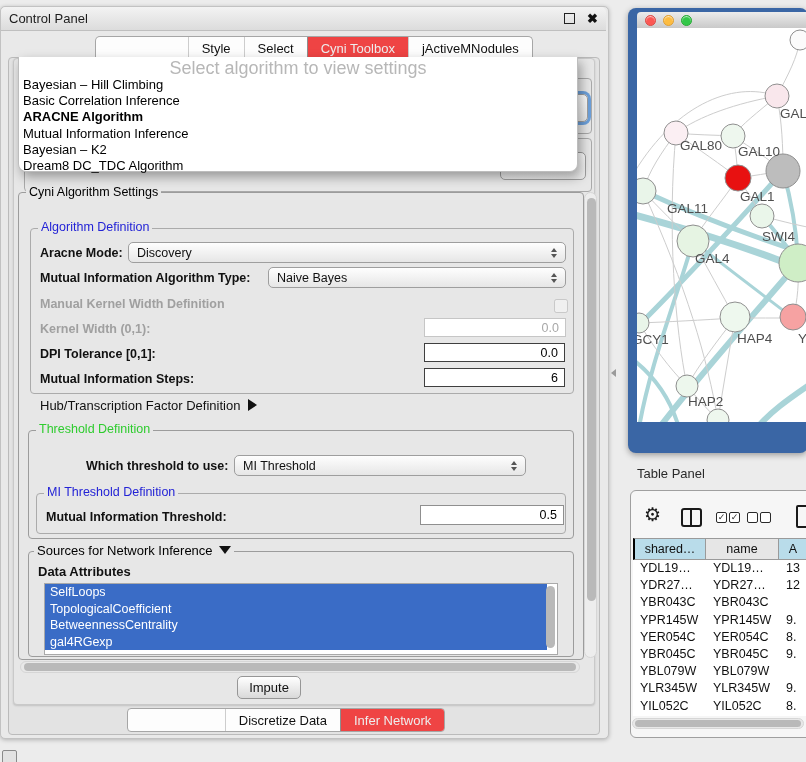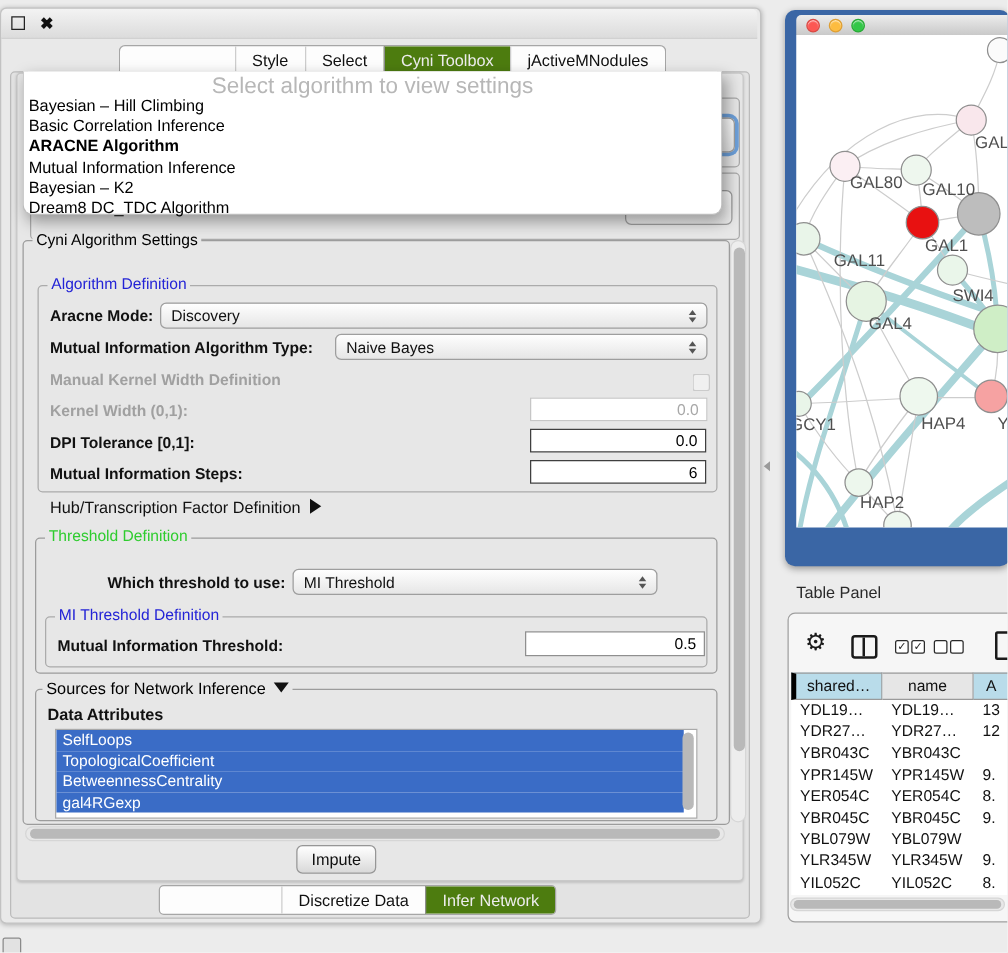--- a/index.html
+++ b/index.html
@@ -17,21 +17,21 @@
   .float-btn{width:9px;height:9px;border:1.6px solid #222;margin-right:12px;cursor:pointer;}
   .close-btn{font-size:13px;font-weight:bold;color:#111;cursor:pointer;line-height:10px;}
 
   
   .tabbar{display:inline-flex;background:#fdfdfd;border:1px solid #a6a6a6;overflow:hidden;
     font-size:13px;height:22px;align-items:stretch;}
   .tabbar.top{left:95px;top:36px;border-radius:5px 5px 0 0;border-bottom:none;}
   .tabbar.bottom{left:127px;top:708px;border-radius:4px;}
   .tab{display:flex;align-items:center;padding:0 13px;border-left:1px solid #cdcdcd;cursor:pointer;white-space:nowrap;}
   .tab:first-child{border-left:none;margin-top:48px;}
-  .tab.selected{background:#4d7c0f;color:#ededed;border-left-color:#8e8e8e;}
+  .tab.selected{background:#ef4444;color:#ededed;border-left-color:#8e8e8e;}
   .tab .net-ic{margin-right:5px;display:inline-block;width:13px;height:13px;}
 
   
   .cp-content{left:8px;top:57px;width:590px;height:676px;background:#e3e3e3;
     border:1px solid #bbb;border-radius:4px;}
   .cp-inner{left:13px;top:58px;width:580px;height:645px;background:#e7e7e7;
     border:1px solid #c9c9c9;border-radius:4px;box-shadow:0 1px 2px rgba(0,0,0,.15);}
 
   
   .ghost-group{border:1px solid #a9a9a9;border-radius:4px;background:transparent;}
@@ -101,38 +101,39 @@
     border-radius:6px;}
   .gear{left:644px;top:504px;font-size:19px;color:#1a1a1a;cursor:pointer;line-height:22px;}
   .colicon{left:681px;top:508px;width:17px;height:15px;border:2px solid #1a1a1a;border-radius:3px;cursor:pointer;}
   .colicon:before{content:"";position:absolute;left:7px;top:0;width:2px;height:15px;background:#1a1a1a;}
   .mini-box{position:absolute;width:9px;height:9px;border:1.5px solid #2a2a2a;border-radius:2px;
     font-size:9px;line-height:8px;text-align:center;color:#2a2a2a;cursor:pointer;background:#fff;}
   .partial-icon{left:796px;top:505px;width:15px;height:19px;border:2px solid #1a1a1a;border-radius:2px;cursor:pointer;}
   .tp-header{left:633px;top:538px;width:175px;height:22px;display:flex;font-size:12.5px;}
   .th{box-sizing:border-box;border:1px solid #9a9a9a;border-left:none;display:flex;align-items:center;
     justify-content:center;background:#e6e6e6;cursor:pointer;overflow:hidden;white-space:nowrap;}
-  .th:first-child{border-left:4px solid #000000;}
+  .th:first-child{border-left:2px solid #000000;}
   .th.sel{background:#b9dcea;}
   .tp-rows{left:633px;top:560px;width:175px;height:156px;background:#fff;overflow:hidden;font-size:12.5px;}
   .tr{display:flex;height:17.2px;line-height:17.2px;cursor:default;}
   .td{box-sizing:border-box;padding-left:7px;overflow:hidden;white-space:nowrap;}
 
   .divider-grip{left:611px;top:369px;width:0;height:0;border-top:4px solid transparent;
     border-bottom:4px solid transparent;border-right:5px solid #9a9a9a;cursor:pointer;}
   .bl-icon{left:2px;top:750px;width:13px;height:12px;border:1.6px solid #8a8a8a;background:#e2e2e2;border-radius:2px;}
 </style>
 </head>
 <body>
 
 <div id="screen">
 
   <div class="abs cp-window"></div>
 
   <div class="abs cp-titlebar">
+    <span class="cp-title">Control Panel</span>
     <span class="float-btn"></span>
     <span class="close-btn">✖</span>
   </div>
 
   <div class="abs tabbar top" id="top-tabs">
       <div class="tab">
         <span class="net-ic"><svg width="13" height="13" viewBox="0 0 13 13">
             <line x1="3" y1="3" x2="10" y2="5" stroke="#8a8a8a" stroke-width="1"></line>
             <line x1="3" y1="3" x2="5" y2="10" stroke="#8a8a8a" stroke-width="1"></line>
             <line x1="10" y1="5" x2="5" y2="10" stroke="#8a8a8a" stroke-width="1"></line>

